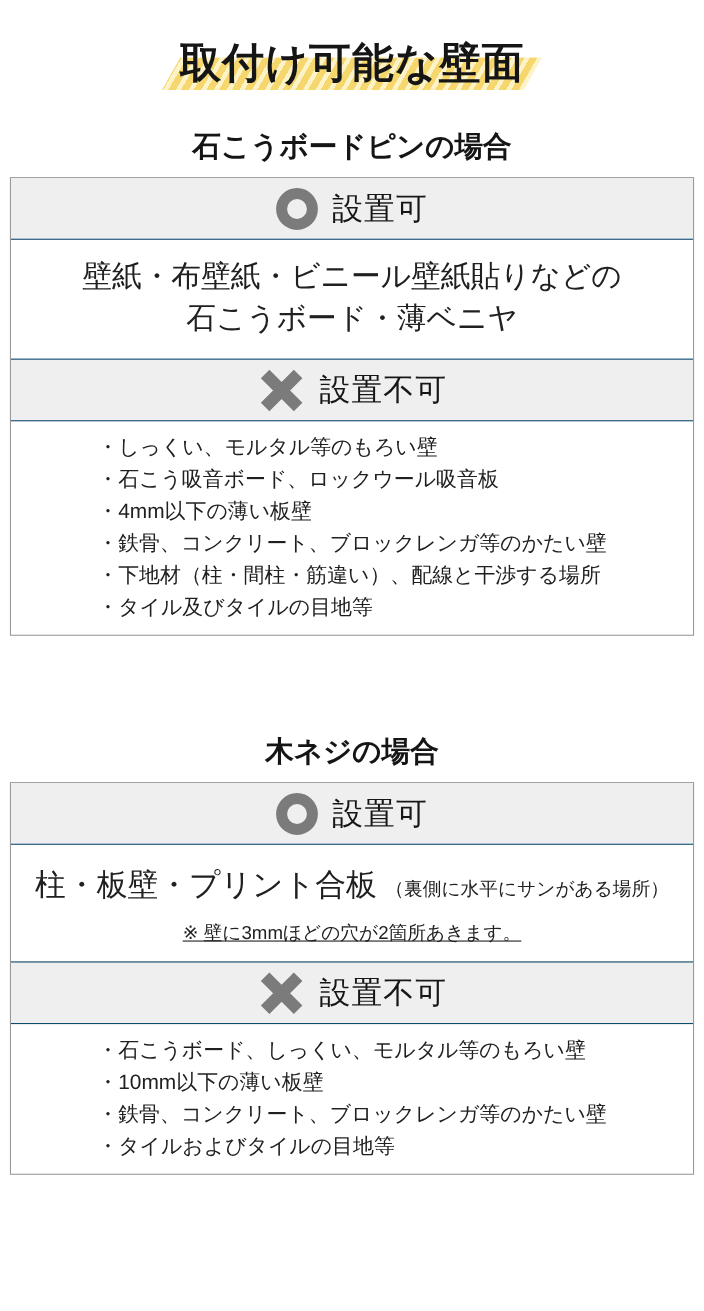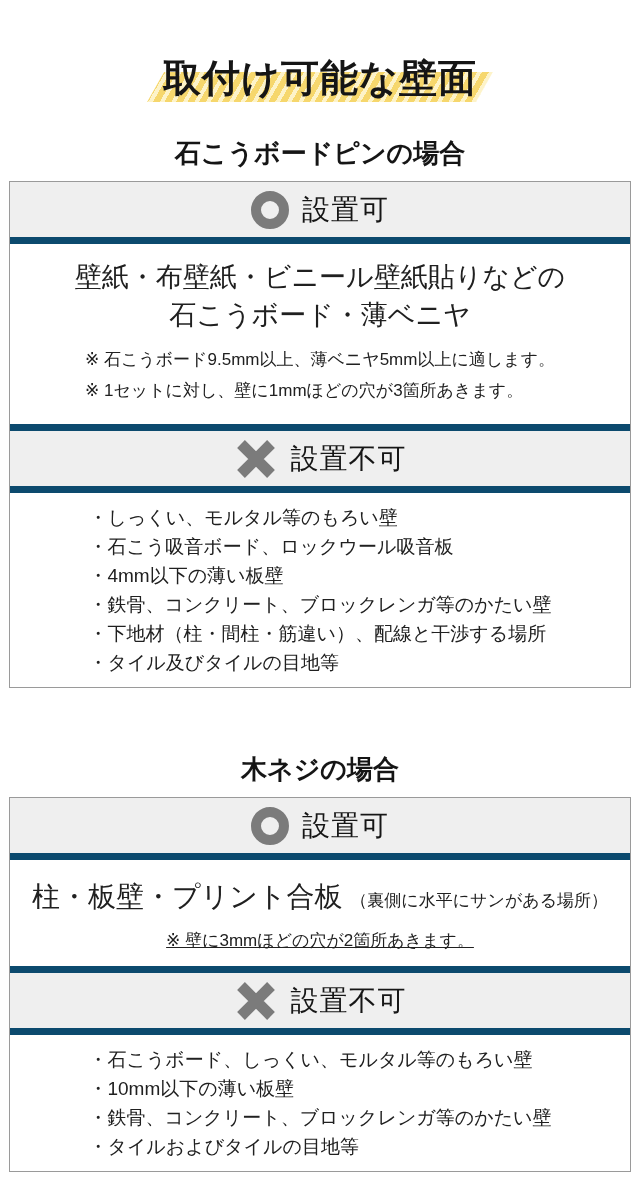--- a/index.html
+++ b/index.html
@@ -5,42 +5,42 @@
   html,body { margin:0; padding:0; background:#ffffff; }
   body {
     width:640px;
     font-family:"Liberation Sans","DejaVu Sans",sans-serif;
     color:#1c1c1c;
     -webkit-font-smoothing:antialiased;
   }
   .page { width:640px; min-height:1192px; box-sizing:border-box; padding-bottom:18px; overflow:hidden; }
 
   
-  .title-wrap { padding-top:52px; text-align:center; }
+  .title-wrap { padding-top:32px; text-align:center; }
   .page-title {
     position:relative; display:inline-block; margin:0;
     font-size:38px; line-height:52px; font-weight:700; letter-spacing:1px; color:#151515;
   }
   .title-band {
     position:absolute; z-index:0; left:-16px; right:-16px; bottom:2px; height:30px;
     background:repeating-linear-gradient(120deg,#f6d76d 0 6px,#fdf3c9 6px 10px);
     clip-path:polygon(17px 0, 100% 0, calc(100% - 17px) 100%, 0 100%);
   }
   .title-text { position:relative; z-index:1; }
 
   
   .subheading {
     margin:34px 0 13px; text-align:center;
     font-size:26px; line-height:30px; font-weight:700; color:#151515;
   }
-  .section-screw .subheading { margin-top:66px; }
+  .section-screw .subheading { margin-top:90px; }
 
   
   .box { margin:0 9px; border:1px solid #9a9a9a; background:#fff; }
-  .box > * + * { border-top:7px solid #0c4a6e; }
+  .box > * + * { border-top:1px solid #0c4a6e; }
 
   .status-bar {
     height:55px; background:#efefef;
     display:flex; align-items:center; justify-content:center; gap:13px;
   }
   .status-label { font-size:28px; color:#161616; letter-spacing:1px; }
 
   .ring {
     box-sizing:border-box; width:38px; height:38px; flex:0 0 auto;
     border:10px solid #7b7b7b; border-radius:50%;
@@ -81,24 +81,20 @@
     <div class="box">
 
       <div class="status-bar">
         <span class="ring"></span>
         <span class="status-label">設置可</span>
       </div>
 
       <div class="content content-ok">
         <div class="big-line">壁紙・布壁紙・ビニール壁紙貼りなどの</div>
         <div class="big-line">石こうボード・薄ベニヤ</div>
-        <div class="notes-block">
-          <div class="note-line">※ 石こうボード9.5mm以上、薄ベニヤ5mm以上に適します。</div>
-          <div class="note-line">※ 1セットに対し、壁に1mmほどの穴が3箇所あきます。</div>
-        </div>
       </div>
 
       <div class="status-bar">
         <svg class="x-icon" width="44" height="40" viewBox="0 0 44 40" aria-hidden="true">
           <path d="M7 5 L37 35 M37 5 L7 35" stroke="#7b7b7b" stroke-width="11" fill="none"></path>
         </svg>
         <span class="status-label">設置不可</span>
       </div>
 
       <div class="content content-list">

